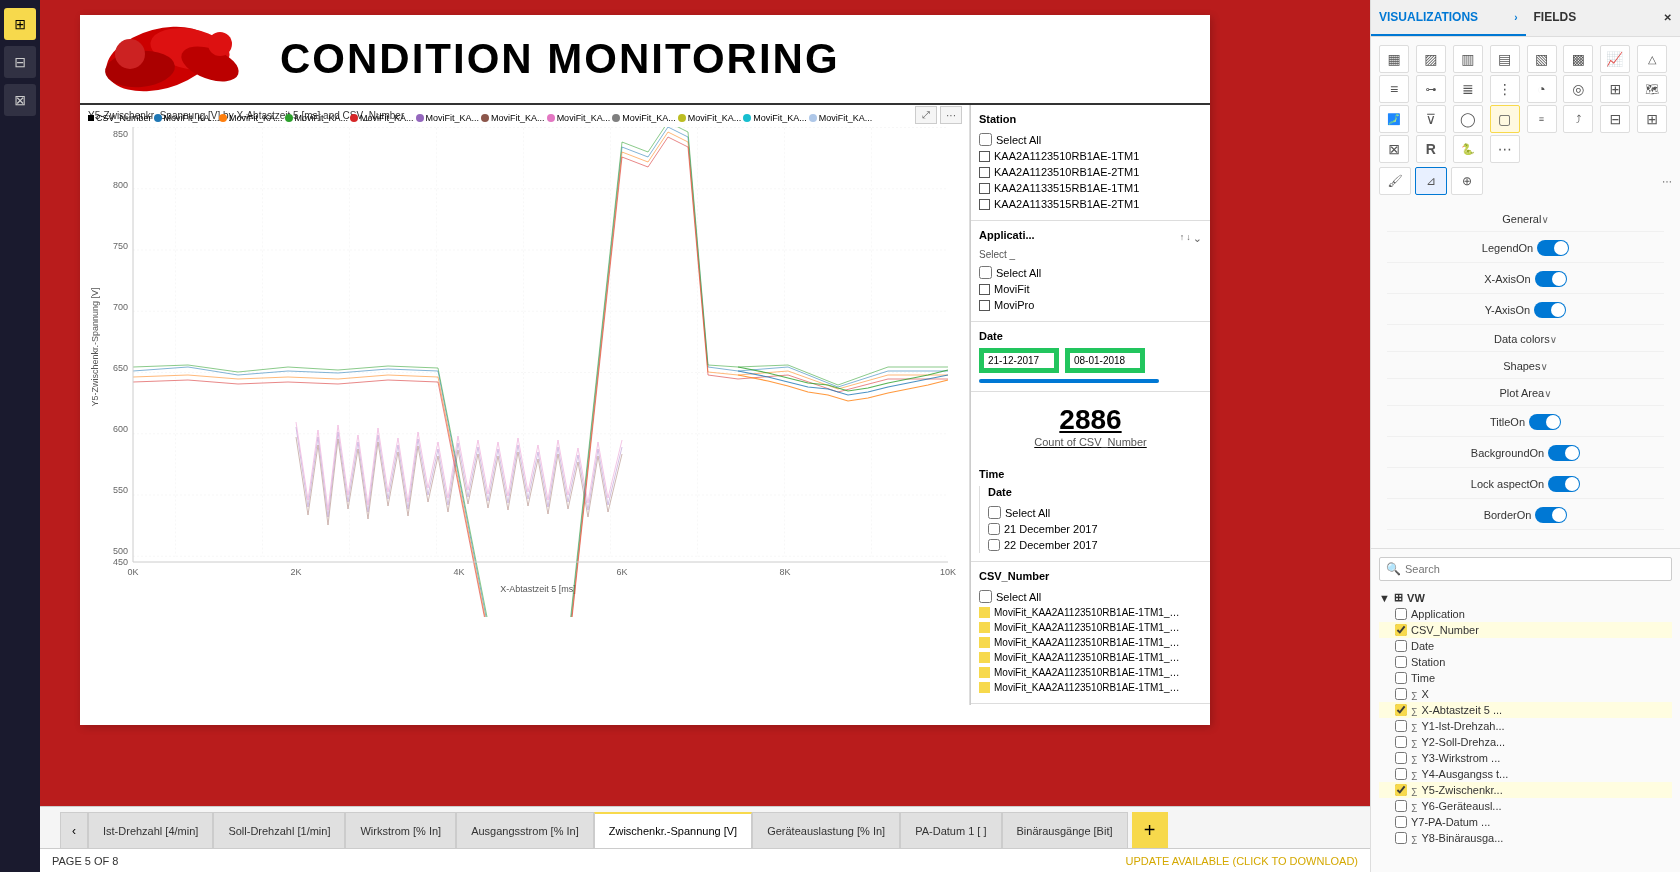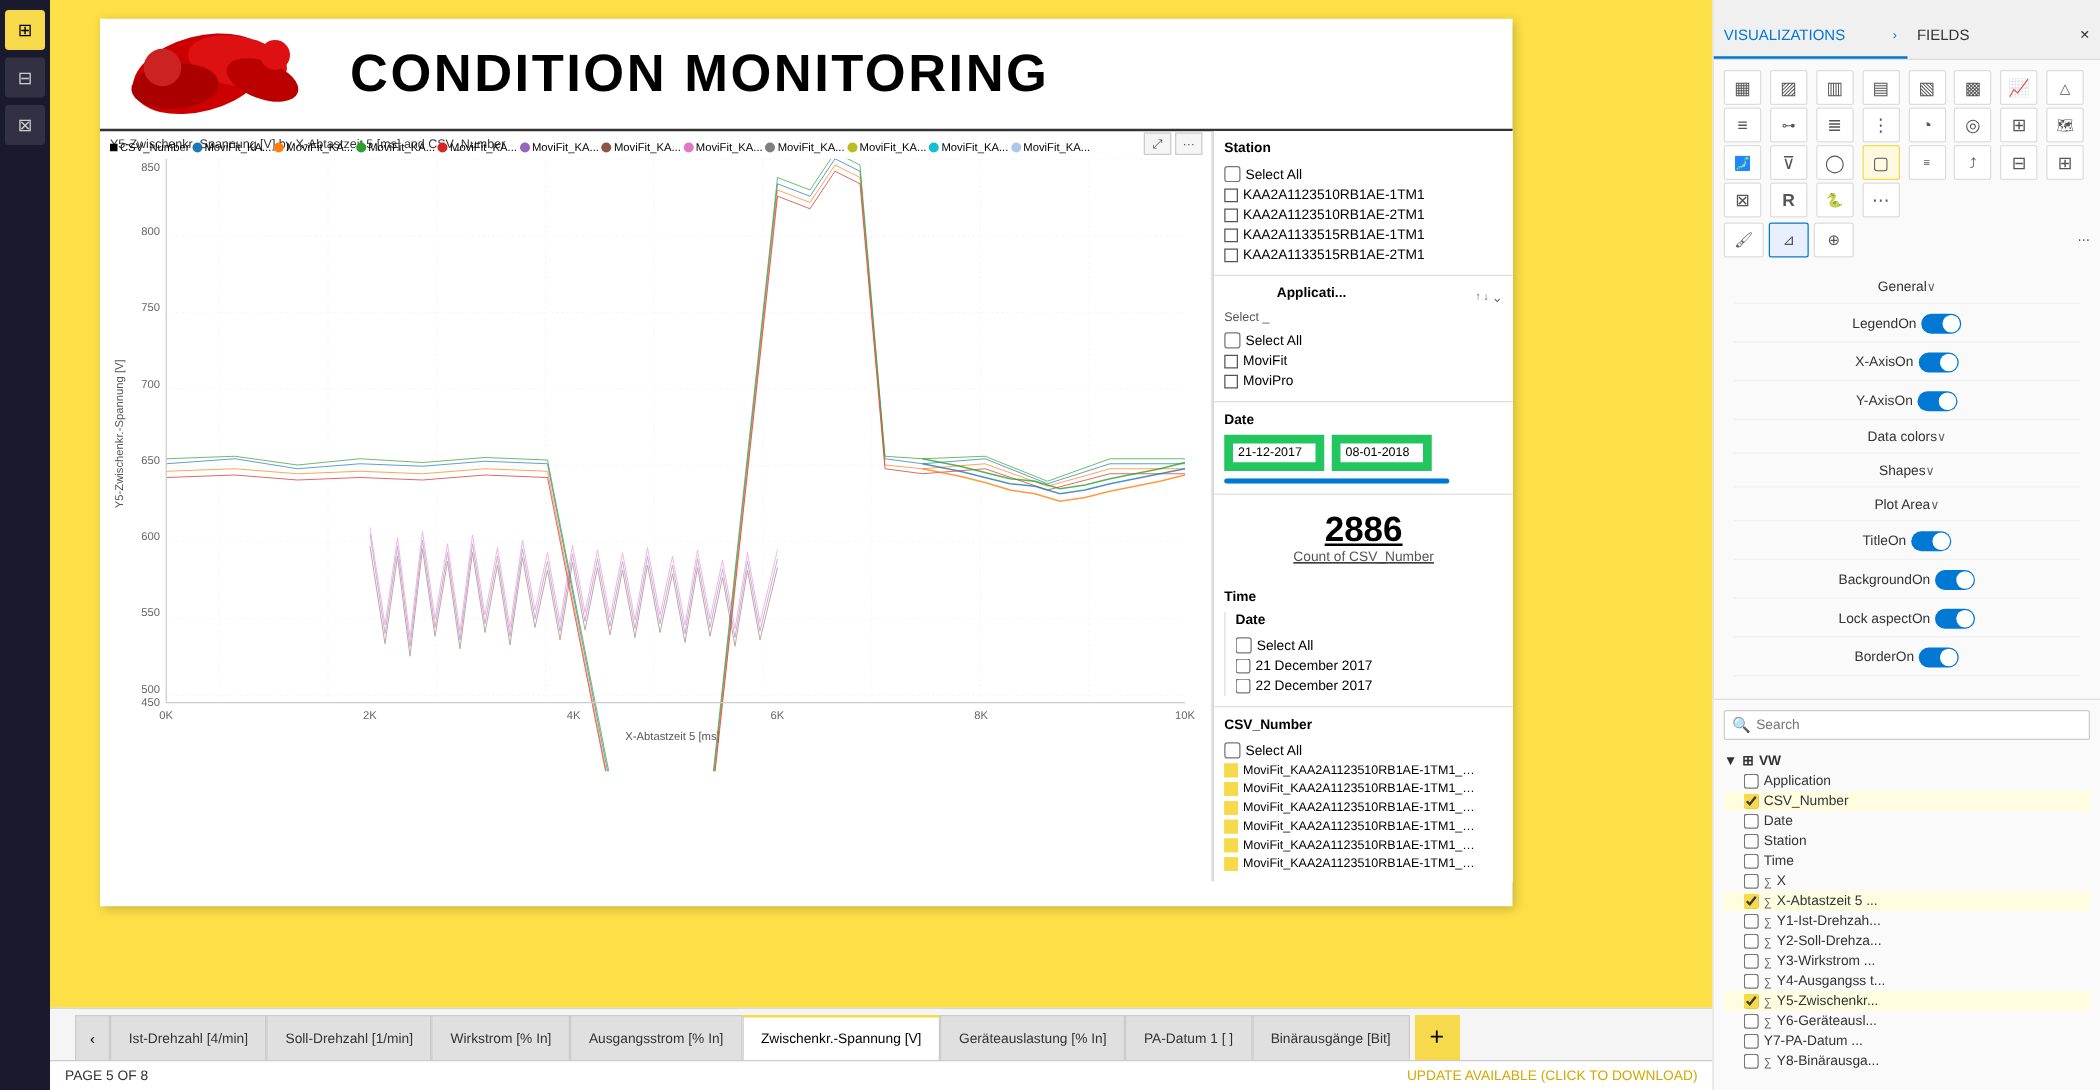--- a/index.html
+++ b/index.html
@@ -29,21 +29,21 @@
     #main-content {
       flex: 1;
       display: flex;
       flex-direction: column;
       overflow: hidden;
     }
 
     
     #canvas-area {
       flex: 1;
-      background: #fde047;
+      background: #b91c1c;
       position: relative;
       overflow: hidden;
     }
 
     
     #report-page {
       position: absolute;
       top: 15px; left: 40px;
       width: 1130px;
       height: 710px;
@@ -133,30 +133,30 @@
       display: flex; align-items: center; gap: 4px;
       padding: 2px 0;
       font-size: 11px;
     }
     .filter-item input[type=checkbox] { width: 12px; height: 12px; }
     .filter-select-all {
       display: flex; align-items: center; gap: 4px;
       padding: 2px 0; font-size: 11px; color: #000;
     }
     .section-header-row {
-      display: flex; align-items: center; justify-content: space-between; margin-left: 42px;
+      display: flex; align-items: center; justify-content: space-between;
     }
     .sort-icons { display: flex; gap: 2px; font-size: 9px; color: #666; cursor: pointer; }
 
     
     .date-filter {
       display: flex; gap: 6px; align-items: flex-start;
     }
     .date-input-box {
-      border: 7px solid #22c55e;
+      border: 5px solid #22c55e;
       padding: 2px 4px;
       font-size: 10px;
       width: 80px;
     }
     .date-slider-container {
       margin-top: 6px;
     }
     .date-slider {
       width: 180px;
       height: 4px;
@@ -258,25 +258,25 @@
       flex-shrink: 0;
       height: 100%;
     }
     #right-panel-header {
       display: flex;
       border-bottom: 1px solid #ddd;
       background: #f0f0f0;
     }
     .rpanel-tab {
       flex: 1; padding: 10px 8px;
-      font-size: 12px; font-weight: 400;
+      font-size: 12px; font-weight: 700;
       color: #333; cursor: pointer;
       text-align: right;
       border-bottom: 2px solid transparent;
-      display: flex; align-items: center; justify-content: space-between; margin-top: 11px;
+      display: flex; align-items: center; justify-content: space-between;
     }
     .rpanel-tab.active { border-bottom-color: #0078d4; color: #0078d4; }
 
     
     #viz-panel {
       padding: 8px;
     }
     .viz-grid {
       display: grid;
       grid-template-columns: repeat(8, 1fr);

